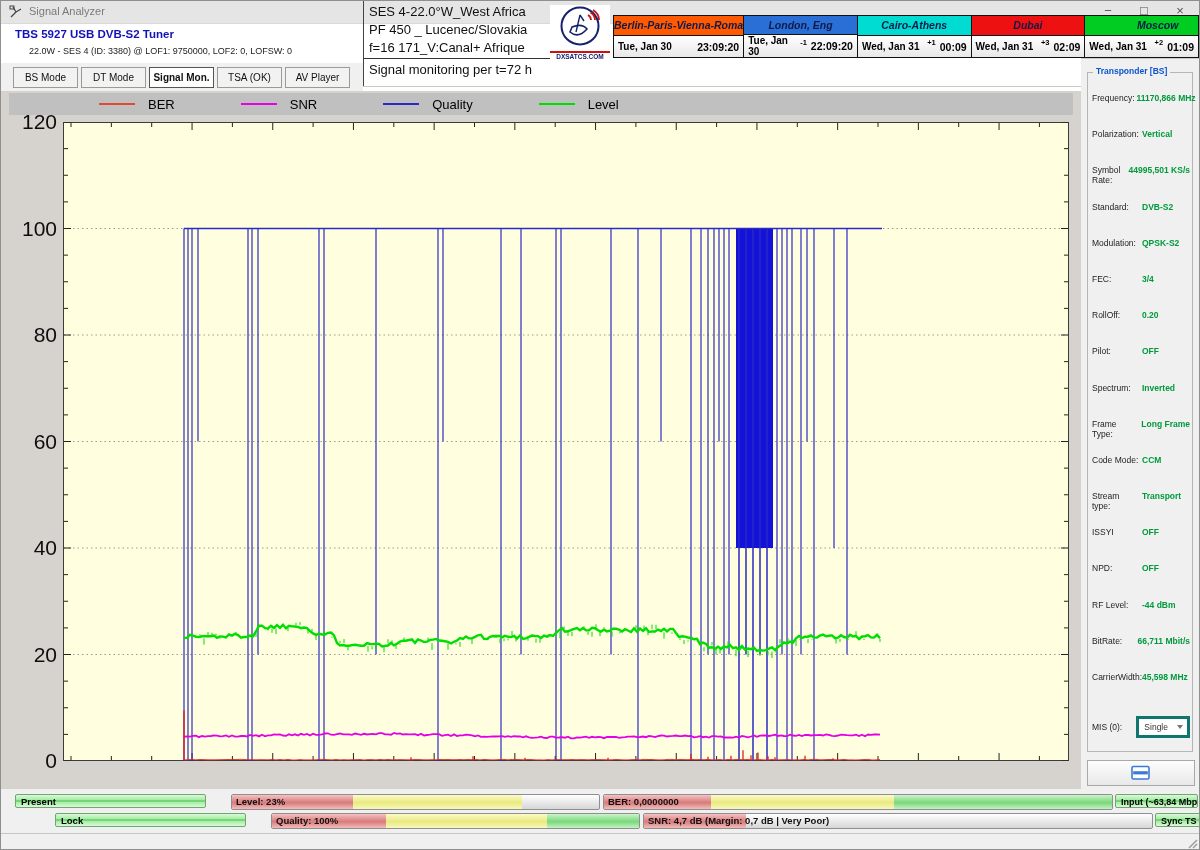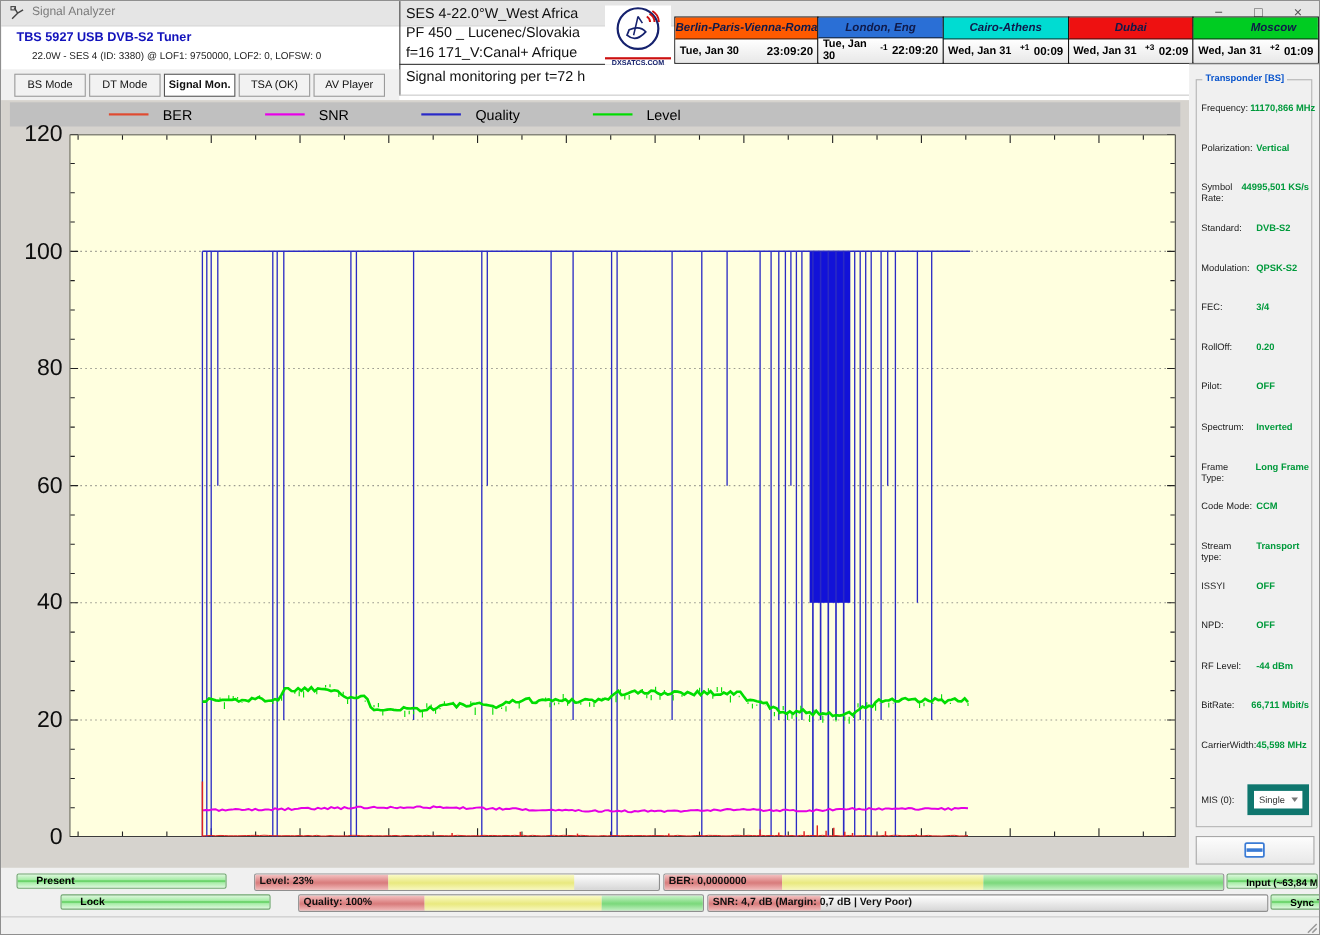--- a/index.html
+++ b/index.html
@@ -53,28 +53,28 @@
 
   
   .right-panel{position:absolute;left:1080px;top:57px;width:120px;height:793px;background:#f0f0f0;border-top:1px solid #c9c9c9;}
   .tp-group{position:absolute;left:6px;top:13px;width:106px;height:680px;border:1px solid #b5b5b5;box-sizing:border-box;}
   .tp-title{position:absolute;left:5px;top:-7px;background:#f0f0f0;padding:0 3px;font-size:8.5px;font-weight:bold;color:#0a55cc;white-space:nowrap;}
   .tp-rows{position:absolute;left:4px;top:20px;right:2px;}
   .tp-row{height:36.2px;display:flex;align-items:flex-start;}
   .tp-label{width:48px;font-size:8.5px;color:#1c1c1c;}
   .tp-value{font-size:8.5px;font-weight:bold;color:#009a3c;margin-left:2px;white-space:nowrap;}
   .mis-row{height:30px;display:flex;align-items:center;margin-top:4px;}
-  .mis-select{position:relative;width:54px;height:16px;border:6px solid #0f766e;background:#fff;margin-left:2px;display:flex;align-items:center;}
+  .mis-select{position:relative;width:54px;height:16px;border:3px solid #0f766e;background:#fff;margin-left:2px;display:flex;align-items:center;}
   .mis-value{font-size:8.5px;color:#333;padding-left:5px;}
   .mis-chevron{position:absolute;right:4px;top:6px;width:0;height:0;border-left:3.5px solid transparent;border-right:3.5px solid transparent;border-top:4px solid #777;}
   .save-button{position:absolute;left:6px;top:701px;width:106px;height:24px;border:1px solid #a8a8a8;background:linear-gradient(180deg,#fdfdfd,#e8e8e8);display:flex;align-items:center;justify-content:center;cursor:default;}
 
   
   .bottom-bars{position:absolute;left:0;top:788px;width:1200px;height:44px;background:#f0f0f0;}
-  .badge{position:absolute;height:14px;border:1px solid #6fa86f;border-radius:2px;background:linear-gradient(180deg,#ddf8dd 0%,#a9eda9 38%,#57cc57 50%,#a9eda9 62%,#ddf8dd 100%);font-size:9.5px;font-weight:bold;color:#000;line-height:14px;padding-left:17px;box-sizing:border-box;overflow:hidden;white-space:nowrap;}
+  .badge{position:absolute;height:14px;border:1px solid #6fa86f;border-radius:2px;background:linear-gradient(180deg,#ddf8dd 0%,#a9eda9 38%,#57cc57 50%,#a9eda9 62%,#ddf8dd 100%);font-size:9.5px;font-weight:bold;color:#000;line-height:14px;padding-left:5px;box-sizing:border-box;overflow:hidden;white-space:nowrap;}
   .bar{position:absolute;height:14px;border:1px solid #8f8f8f;border-radius:2px;background:linear-gradient(180deg,#ffffff,#d6d6d6);overflow:hidden;}
   .bar .seg{position:absolute;top:0;height:100%;}
   .seg-red{background:linear-gradient(180deg,#f4c3c3 0%,#dd8686 45%,#d87c7c 55%,#f2bcbc 100%);}
   .seg-yellow{background:linear-gradient(180deg,#fbfbc9 0%,#ecec8c 45%,#e9e97f 55%,#f8f8c0 100%);}
   .seg-green{background:linear-gradient(180deg,#cdf3cd 0%,#86dd86 45%,#7cd87c 55%,#c4f1c4 100%);}
   .bar-label{position:absolute;left:4px;top:0;font-size:9.5px;font-weight:bold;color:#101010;line-height:14px;white-space:nowrap;z-index:2;}
   .row1{top:5px;} .row2{top:24px;margin-left:40px;}
   .pos-badge-l{left:14px;width:191px;} .pos-bar-a{left:230px;width:367px;} .pos-bar-b{left:602px;width:508px;} .pos-badge-r{left:1114px;width:83px;font-size:9px;}
 
   

